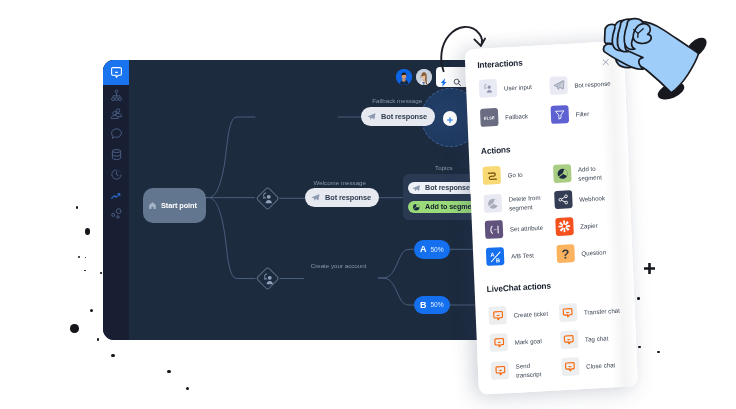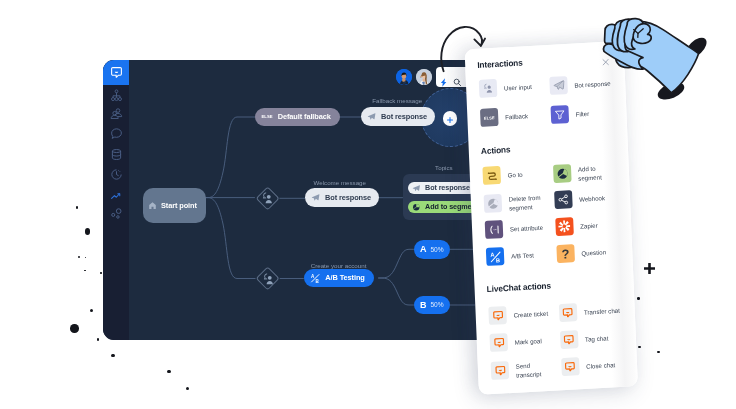--- a/index.html
+++ b/index.html
@@ -199,24 +199,20 @@
 
     <div class="pill" style="left:14px;top:128.2px;height:35px;padding:0 9px 0 5px;background:#63768f;">
       <span>
       <svg width="9" height="9" viewBox="0 0 24 24">
               <path d="M12 3.4 3.2 10.6v9.9c0 .6.5 1.1 1.1 1.1h5V15h5.4v6.6h5c.6 0 1.1-.5 1.1-1.1v-9.9z" fill="#a6b4c7"></path>
             </svg>
       </span>
       <span class="ptxt" style="margin-left:4px;font-size:7.4px;color:#fff;">Start point</span>
     </div>
 
-    <div class="pill" style="left:126.4px;top:47.5px;height:18.7px;padding:0 9px 0 6px;background:#85839b;">
-      <span style="font-size:4.2px;font-weight:700;color:#fff;letter-spacing:0.1px;">ELSE</span>
-      <span class="ptxt" style="margin-left:5px;font-size:7.4px;color:#fff;">Default fallback</span>
-    </div>
 
     <div class="pill" style="left:232px;top:47px;height:19px;padding:0 8px 0 6px;background:#e6eaf0;">
       <span>
       <svg width="9" height="9" viewBox="0 0 24 24">
               <path d="M21.5 3.3 2.6 11.2c-.7.3-.65 1.3.07 1.5l4.9 1.5 1.6 5.1c.2.7 1.2.8 1.5.1l2.2-4.3 5.9 4.1c.5.35 1.2.05 1.3-.55l2.3-14.3c.1-.65-.55-1.15-1.15-.9z" fill="#8d9bb0"></path>
             </svg>
       </span>
       <span class="ptxt" style="margin-left:5px;font-size:7.4px;color:#2f3c50;">Bot response</span>
     </div>
 
@@ -268,30 +264,20 @@
 
     <div class="diamond" style="left:129.9px;top:209.8px;width:17.3px;height:17.3px;"></div>
     <div class="diamond-ico" style="left:131.8px;top:211.5px;">
       <svg width="14" height="14" viewBox="0 0 24 24">
             <path d="M10.5 3.2a4.3 4.3 0 0 0-4.3 4.3c0 .9.3 1.7.75 2.4L6 12.3l2.6-.65c.55.3 1.2.45 1.9.45" fill="none" stroke="#90a3bb" stroke-width="1.5"></path>
             <circle cx="15" cy="10" r="3.3" fill="#90a3bb"></circle>
             <path d="M9.6 21c0-3 2.4-5.4 5.4-5.4s5.4 2.4 5.4 5.4z" fill="#90a3bb"></path>
           </svg>
     </div>
 
-    <div class="pill" style="left:174.8px;top:208.8px;height:18.3px;padding:0 9px 0 6px;background:#1570ef;">
-      <span>
-      <svg width="10.5" height="10.5" viewBox="0 0 24 24">
-              <text x="2.5" y="11" font-family="Liberation Sans" font-size="10.5" font-weight="700" fill="#fff">A</text>
-              <path d="M3.6 20.4 20.4 3.6" stroke="#fff" stroke-width="2.2" stroke-linecap="round"></path>
-              <text x="12.4" y="22.4" font-family="Liberation Sans" font-size="10.5" font-weight="700" fill="#fff">B</text>
-            </svg>
-      </span>
-      <span class="ptxt" style="margin-left:5px;font-size:7.4px;color:#fff;">A/B Testing</span>
-    </div>
 
     <div class="pill" style="left:284.9px;top:179.8px;height:19px;padding:0 6px;background:#1570ef;">
       <span style="font-size:9px;font-weight:700;color:#fff;">A</span>
       <span style="margin-left:4px;font-size:6.6px;color:#dce9fb;">50%</span>
     </div>
 
     <div class="pill" style="left:284.9px;top:235.6px;height:18.7px;padding:0 6px;background:#1570ef;">
       <span style="font-size:9px;font-weight:700;color:#fff;">B</span>
       <span style="margin-left:4px;font-size:6.6px;color:#dce9fb;">50%</span>
     </div>

